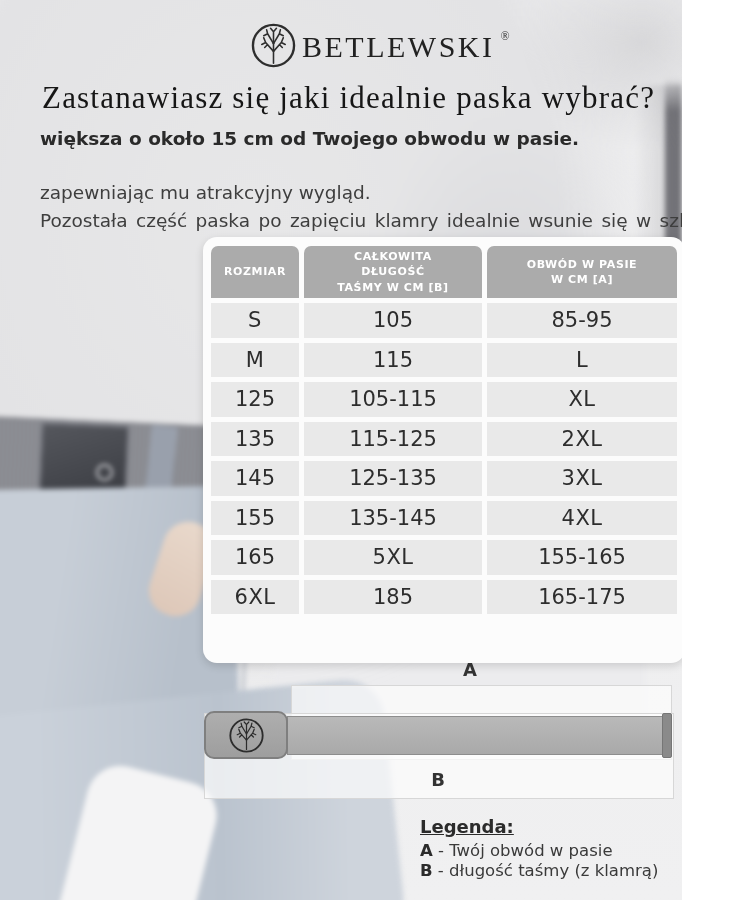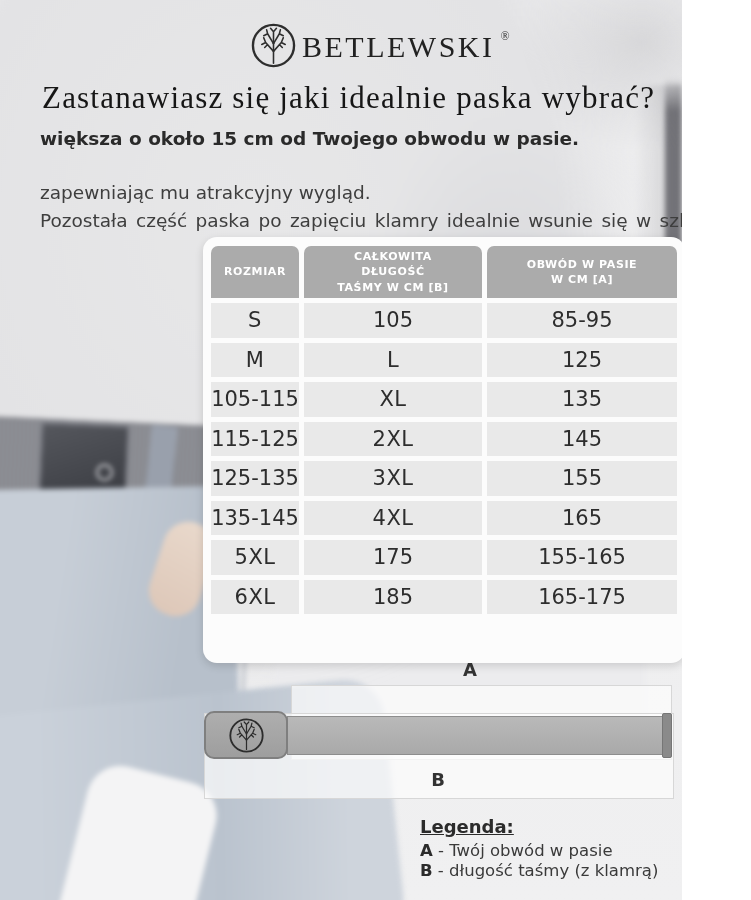--- a/index.html
+++ b/index.html
@@ -155,20 +155,21 @@
 DŁUGOŚĆ
 TAŚMY W CM [B]</div>
       <div class="hcell">OBWÓD W PASIE
 W CM [A]</div>
 
       <div class="cell size">S</div>
       <div class="cell">105</div>
       <div class="cell">85-95</div>
 
       <div class="cell size">M</div>
+      <div class="cell">115</div>
 
       <div class="cell size">L</div>
       <div class="cell">125</div>
       <div class="cell">105-115</div>
 
       <div class="cell size">XL</div>
       <div class="cell">135</div>
       <div class="cell">115-125</div>
 
       <div class="cell size">2XL</div>
@@ -176,21 +177,20 @@
       <div class="cell">125-135</div>
 
       <div class="cell size">3XL</div>
       <div class="cell">155</div>
       <div class="cell">135-145</div>
 
       <div class="cell size">4XL</div>
       <div class="cell">165</div>
 
       <div class="cell size">5XL</div>
-      <div class="cell">175</div>
       <div class="cell">155-165</div>
 
       <div class="cell size">6XL</div>
       <div class="cell">185</div>
       <div class="cell">165-175</div>
     </div>
   </div>
 
   <div class="dlabel label-a">A</div>
   <div class="mbox a-box"></div>

